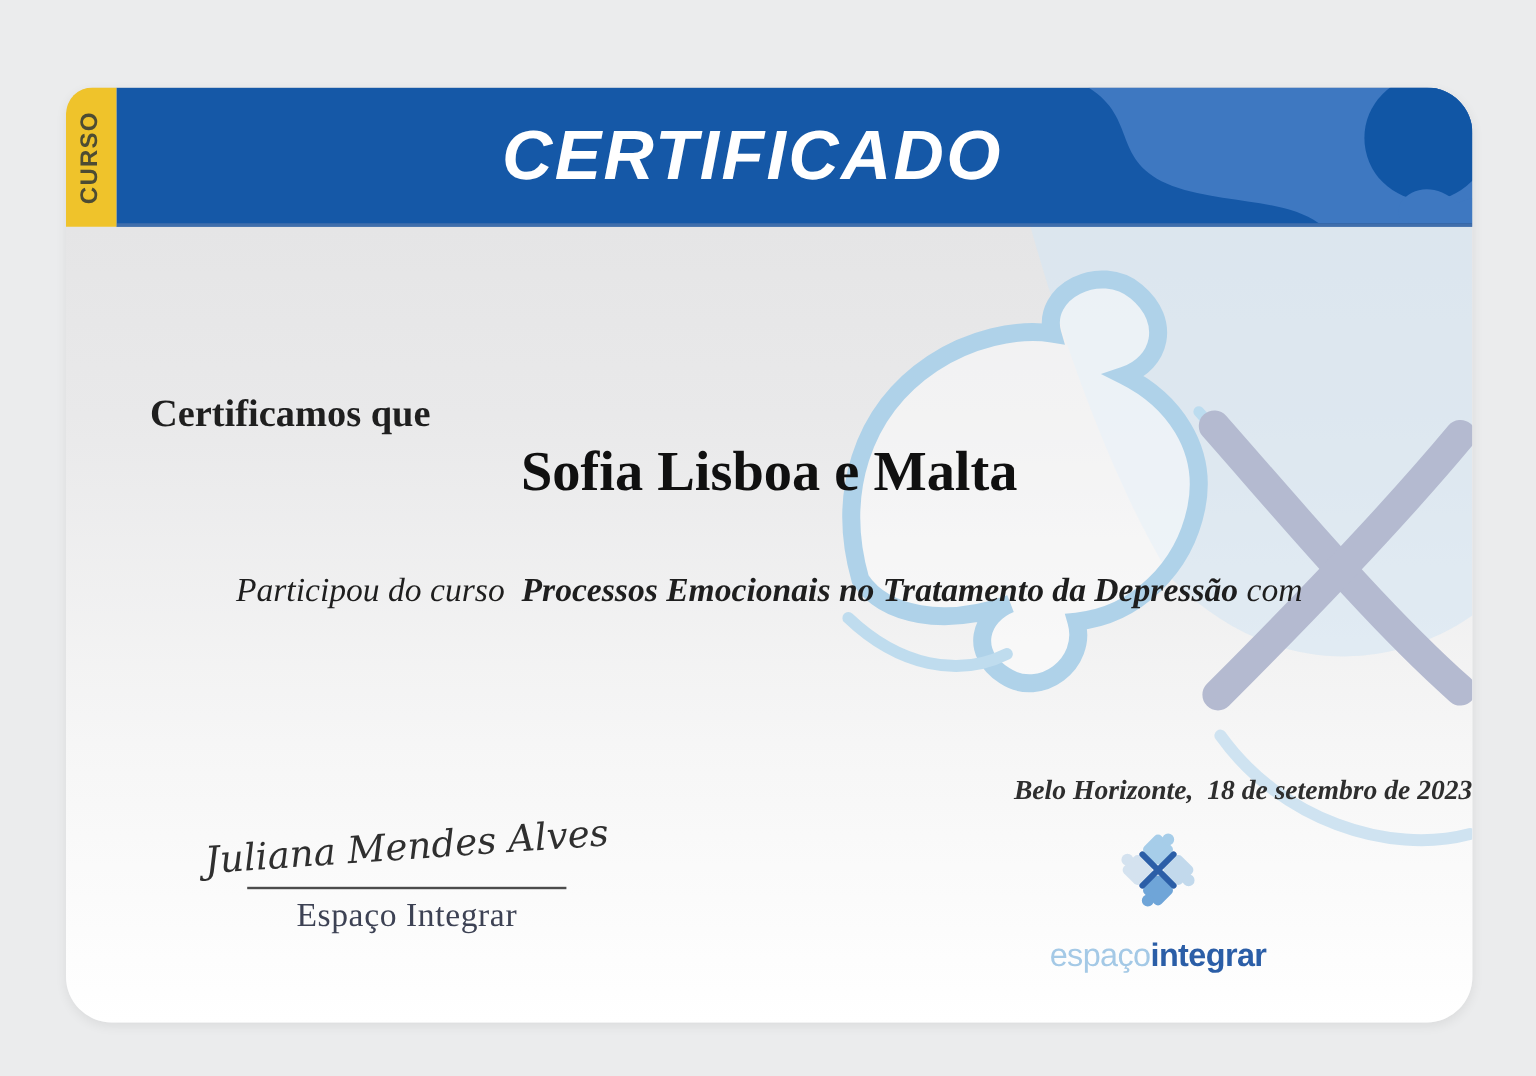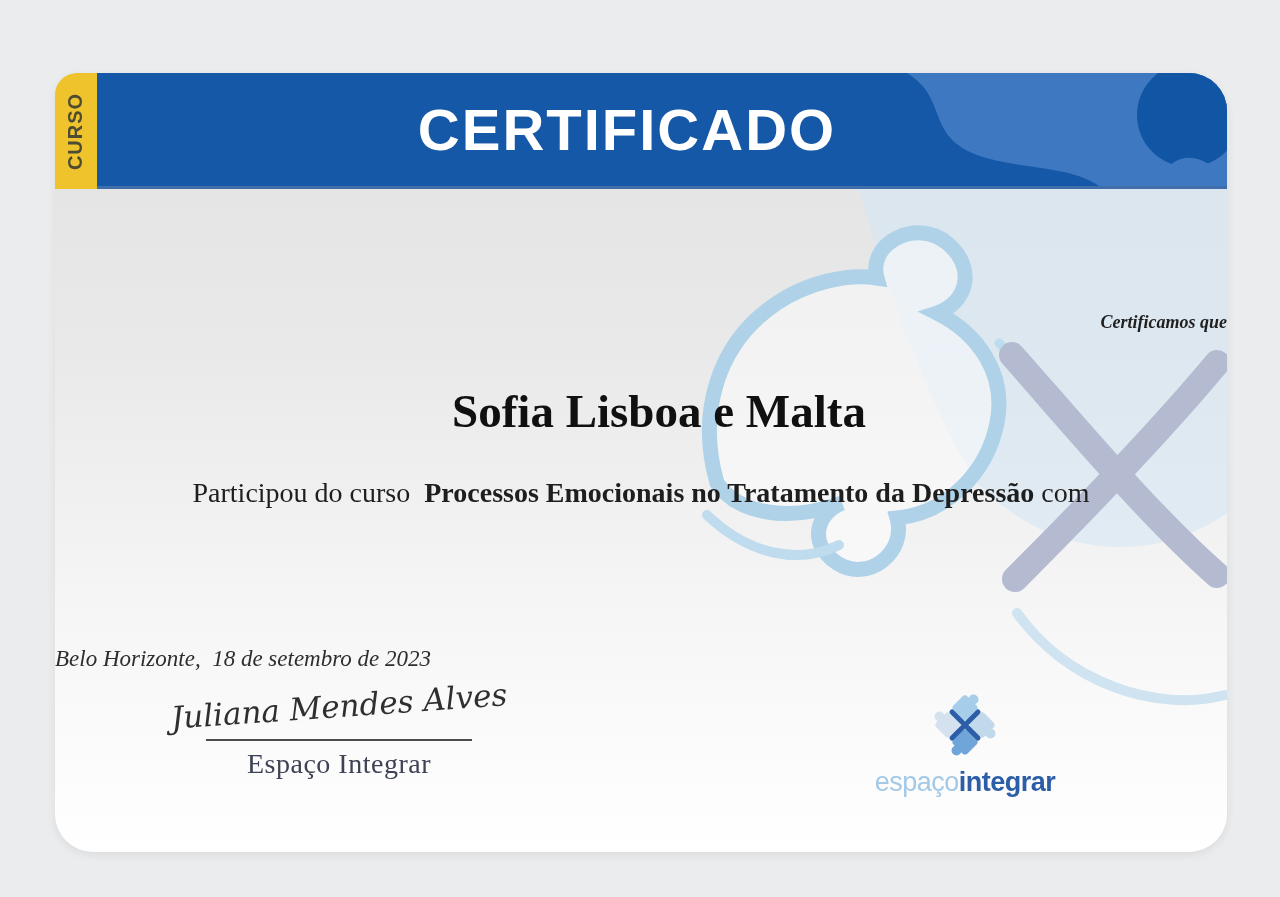--- a/index.html
+++ b/index.html
@@ -30,65 +30,65 @@
   .banner{
     position:absolute;left:42px;top:0;right:0;height:113px;
     background:#1558a7;overflow:hidden;z-index:2;
     display:flex;align-items:center;justify-content:center;
     border-bottom:3px solid rgba(100,130,175,.55);
   }
   .banner-deco{position:absolute;right:0;top:0;height:113px;width:360px;pointer-events:none;}
   .banner h1{
     position:relative;margin:0 70px 0 0;z-index:2;
     font-family:"Liberation Sans", sans-serif;
-    font-weight:800;font-size:58px;letter-spacing:2px;color:#ffffff;
+    font-weight:800;font-size:58px;letter-spacing:2px;color:#ffffff;font-style:italic;
   }
   
   .watermark{position:absolute;right:0;top:110px;width:600px;height:560px;pointer-events:none;}
   
   .intro{
     position:absolute;top:221px;left:0;width:100%;padding-left:70px;box-sizing:border-box;
-    text-align:right;font-style:italic;font-weight:bold;font-size:18px;color:#1f1f1f;
+    text-align:left;font-weight:bold;font-size:32px;color:#1f1f1f;
     white-space:pre-wrap;z-index:4;
   }
   .recipient{
-    position:absolute;top:293px;left:0;width:100%;margin:18px;
+    position:absolute;top:293px;left:0;width:100%;margin:0;
     text-align:center;font-weight:bold;font-size:47px;color:#101010;
     z-index:4;
   }
   .bodytext{
     position:absolute;top:370px;left:50%;transform:translateX(-50%);width:1080px;
-    text-align:center;font-size:28px;line-height:43px;color:#1e1e1e;
+    text-align:center;font-style:italic;font-size:28px;line-height:43px;color:#1e1e1e;
     white-space:pre-wrap;z-index:4;
   }
   .bodytext .line{display:block;}
   .bodytext strong{font-weight:bold;}
   .dateline{
     position:absolute;top:529px;left:0;width:100%;
-    text-align:left;font-style:italic;font-weight:normal;font-size:23px;color:#2e2e2e;
+    text-align:right;font-style:italic;font-weight:bold;font-size:23px;color:#2e2e2e;
     white-space:pre-wrap;z-index:4;margin-top:44px;
   }
   
   .sig-block{
     position:absolute;left:104px;top:600px;width:360px;text-align:center;z-index:4;
   }
   .sig-name{
     font-family:"DejaVu Serif", serif;font-style:italic;font-size:31px;color:#2f2f2f;
     transform:rotate(-4deg);line-height:66px;white-space:nowrap;
   }
   .sig-line{width:266px;margin:0 auto;border-top:2px solid #4c4c4c;}
   .sig-org{
     margin-top:7px;font-size:28px;color:#3d4254;letter-spacing:.5px;
   }
   .logo-block{
     position:absolute;left:770px;top:618px;width:280px;text-align:center;z-index:4;
   }
   .logo-icon{display:block;margin:0 auto;}
   .logo-text{
-    margin-top:4px;font-family:"Liberation Sans", sans-serif;font-size:27px;letter-spacing:-0.5px;
+    margin-top:18px;font-family:"Liberation Sans", sans-serif;font-size:27px;letter-spacing:-0.5px;
     white-space:nowrap;
   }
   .lt-light{color:#a4c9e6;font-weight:normal;}
   .lt-bold{color:#2b5ea7;font-weight:bold;}
 </style>
 </head>
 <body>
 
 <div class="card">
 

